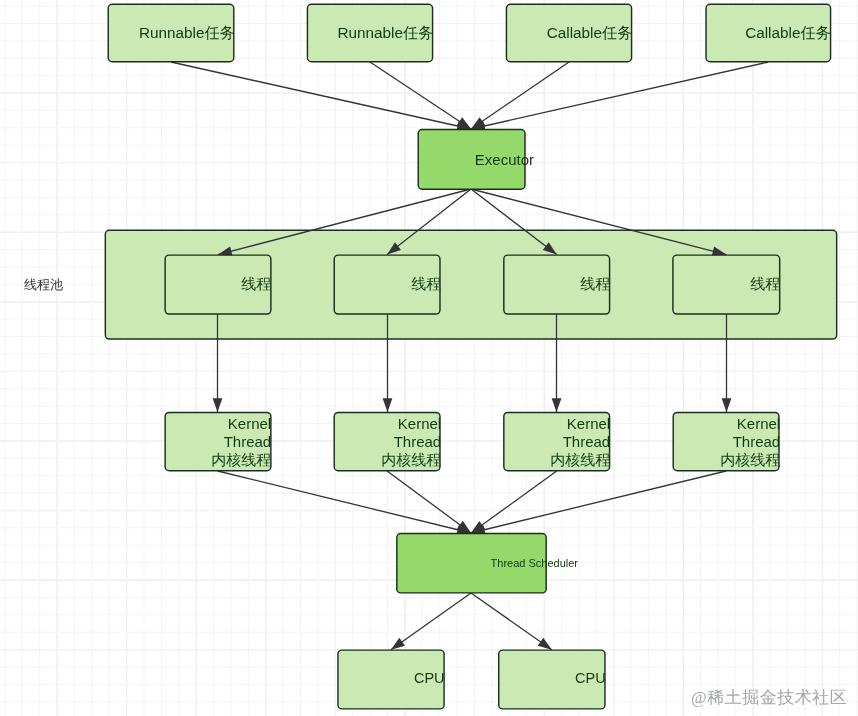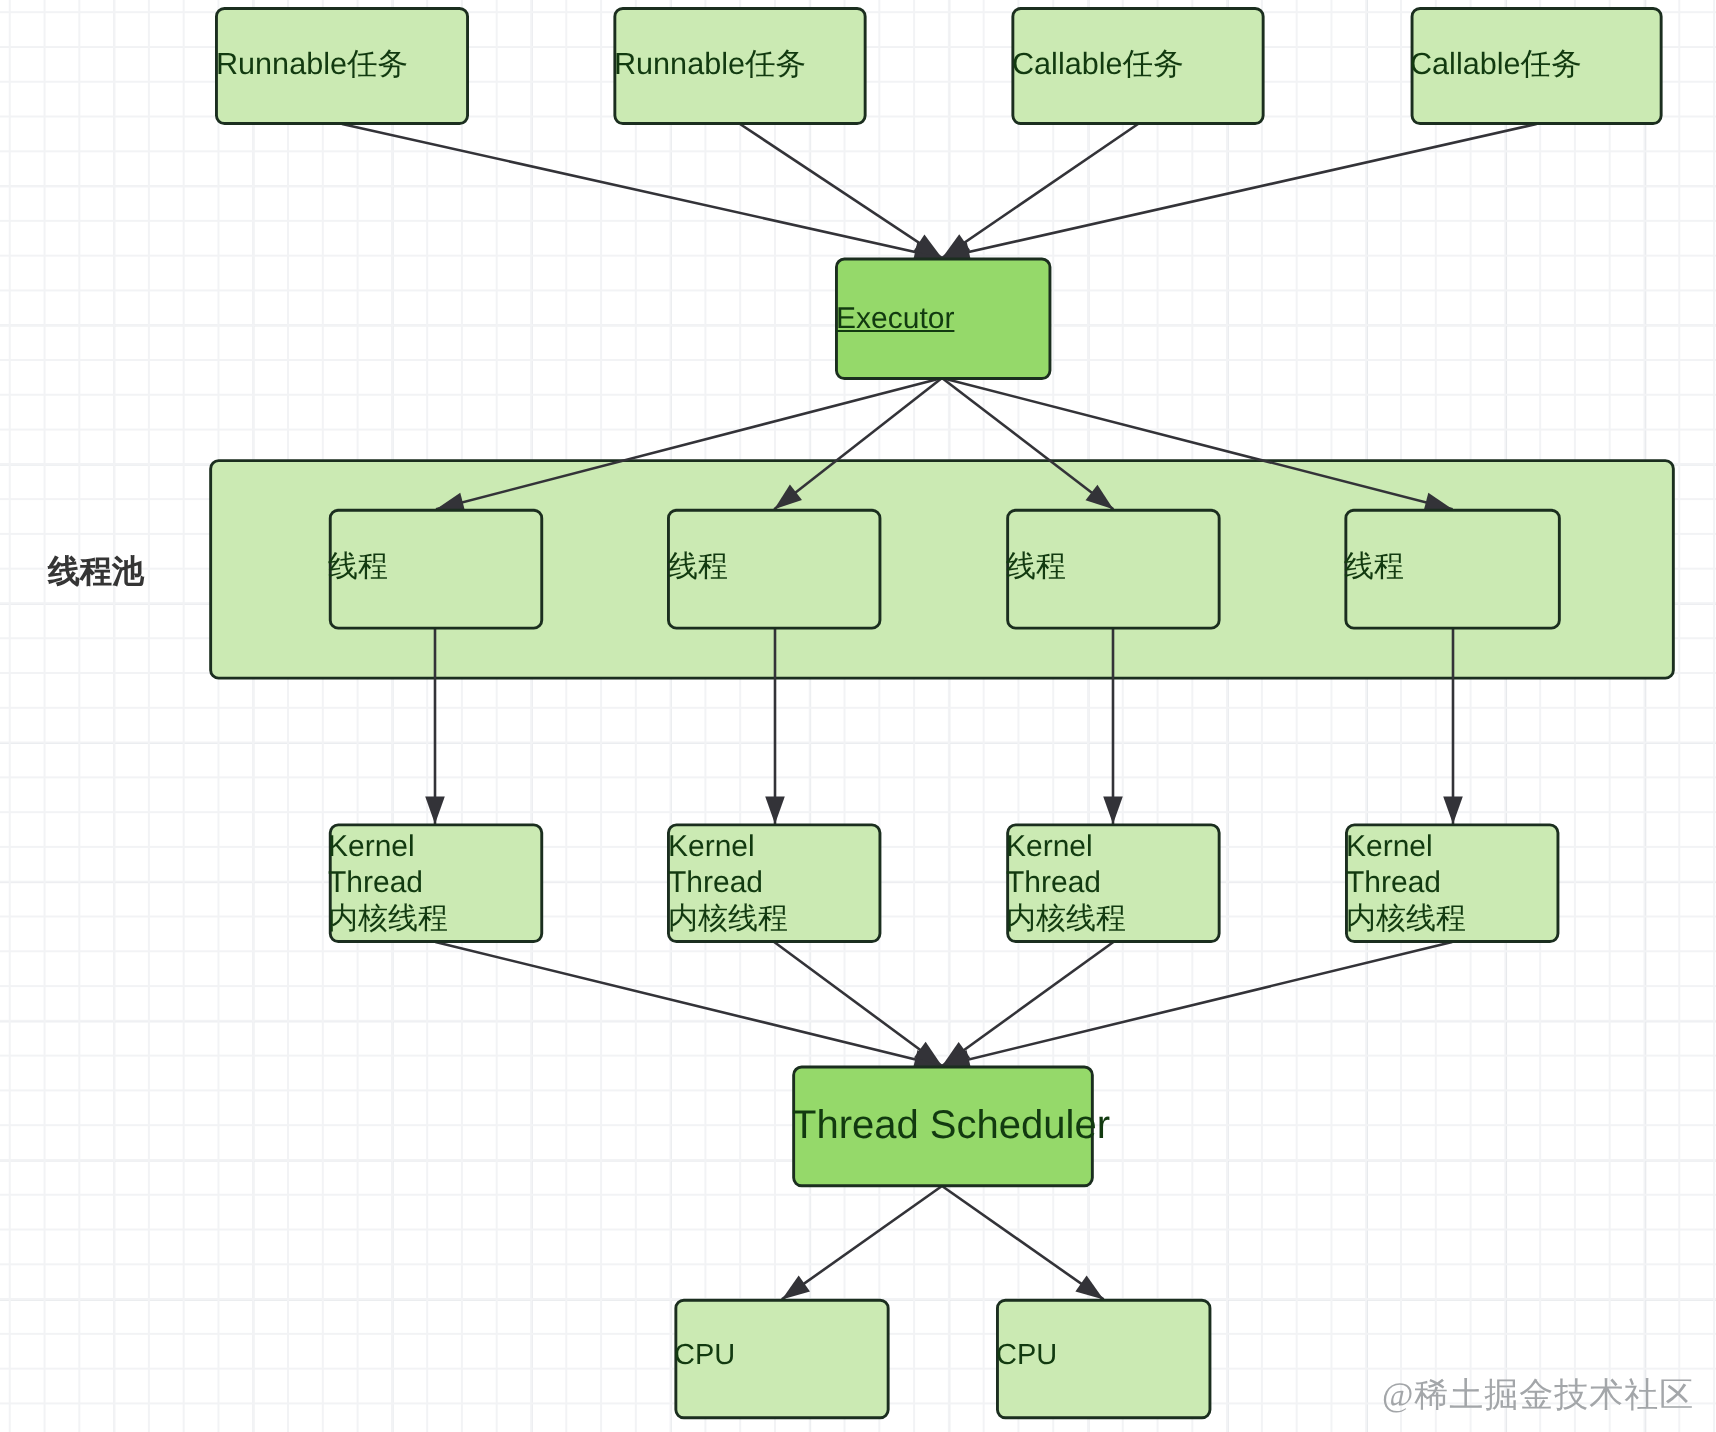--- a/index.html
+++ b/index.html
@@ -4,21 +4,21 @@
 <style>
   html,body{margin:0;padding:0;background:#ffffff;}
   body{width:858px;height:716px;overflow:hidden;
        font-family:"Liberation Sans",sans-serif;}
   #canvas{position:relative;width:858px;height:716px;background:#fff;}
   .layer{position:absolute;left:0;top:0;width:858px;height:716px;}
   #edges line{stroke-width:1.3;}
   #edges polygon{stroke:none;}
   #pool rect,#shapes rect{stroke-width:1.45;}
   .node{position:absolute;box-sizing:border-box;
-        display:flex;flex-direction:column;align-items:flex-start;
+        display:flex;flex-direction:column;align-items:flex-end;
         justify-content:center;text-align:center;
         line-height:1.2;white-space:nowrap;will-change:transform;}
   .poollabel{position:absolute;white-space:nowrap;
         will-change:transform;}
   .watermark{position:absolute;font-family:"Liberation Serif",serif;
         white-space:nowrap;letter-spacing:.5px;
         will-change:transform;}
 </style>
 </head>
 <body>
@@ -97,25 +97,25 @@
     <div class="node" style="left: 306.7px; top: 3.5px; width: 126.6px; height: 59px; font-size: 15.3px;">
       <span>Runnable任务</span>
     </div>
     <div class="node" style="left: 505.7px; top: 3.5px; width: 126.6px; height: 59px; font-size: 15.3px;">
       <span>Callable任务</span>
     </div>
     <div class="node" style="left: 705.3px; top: 3.5px; width: 126px; height: 59px; font-size: 15.3px;">
       <span>Callable任务</span>
     </div>
 
-    <div class="node" style="left: 417.5px; top: 128.8px; width: 116px; height: 61.2px; font-size: 15px; text-decoration: underline;">
+    <div class="node" style="left: 417.5px; top: 128.8px; width: 116px; height: 61.2px; font-size: 15px;">
       <span>Executor</span>
     </div>
 
-    <div class="poollabel" style="left: 24.3px; top: 275.6px; font-size: 16px; color: rgb(53, 53, 53); font-weight: bold;">
+    <div class="poollabel" style="left: 24.3px; top: 275.6px; font-size: 13px; color: rgb(53, 53, 53);">
       <span>线程池</span>
     </div>
 
     <div class="node" style="left: 164.4px; top: 254.4px; width: 107.2px; height: 60.4px; font-size: 15px;">
       <span>线程</span>
     </div>
     <div class="node" style="left: 333.5px; top: 254.4px; width: 107.2px; height: 60.4px; font-size: 15px;">
       <span>线程</span>
     </div>
     <div class="node" style="left: 503.1px; top: 254.4px; width: 107.2px; height: 60.4px; font-size: 15px;">
@@ -139,21 +139,21 @@
       <span>Kernel</span>
       <span>Thread</span>
       <span>内核线程</span>
     </div>
     <div class="node" style="left: 672.5px; top: 411.7px; width: 107.2px; height: 59.8px; font-size: 15px;">
       <span>Kernel</span>
       <span>Thread</span>
       <span>内核线程</span>
     </div>
 
-    <div class="node" style="left: 396.1px; top: 532.8px; width: 182px; height: 60.8px; font-size: 20px;">
+    <div class="node" style="left: 396.1px; top: 532.8px; width: 182px; height: 60.8px; font-size: 11px;">
       <span>Thread Scheduler</span>
     </div>
 
     <div class="node" style="left: 337.2px; top: 649.4px; width: 107.6px; height: 60.2px; font-size: 14.5px;">
       <span>CPU</span>
     </div>
     <div class="node" style="left: 498px; top: 649.4px; width: 107.7px; height: 60.2px; font-size: 14.5px;">
       <span>CPU</span>
     </div>
 

